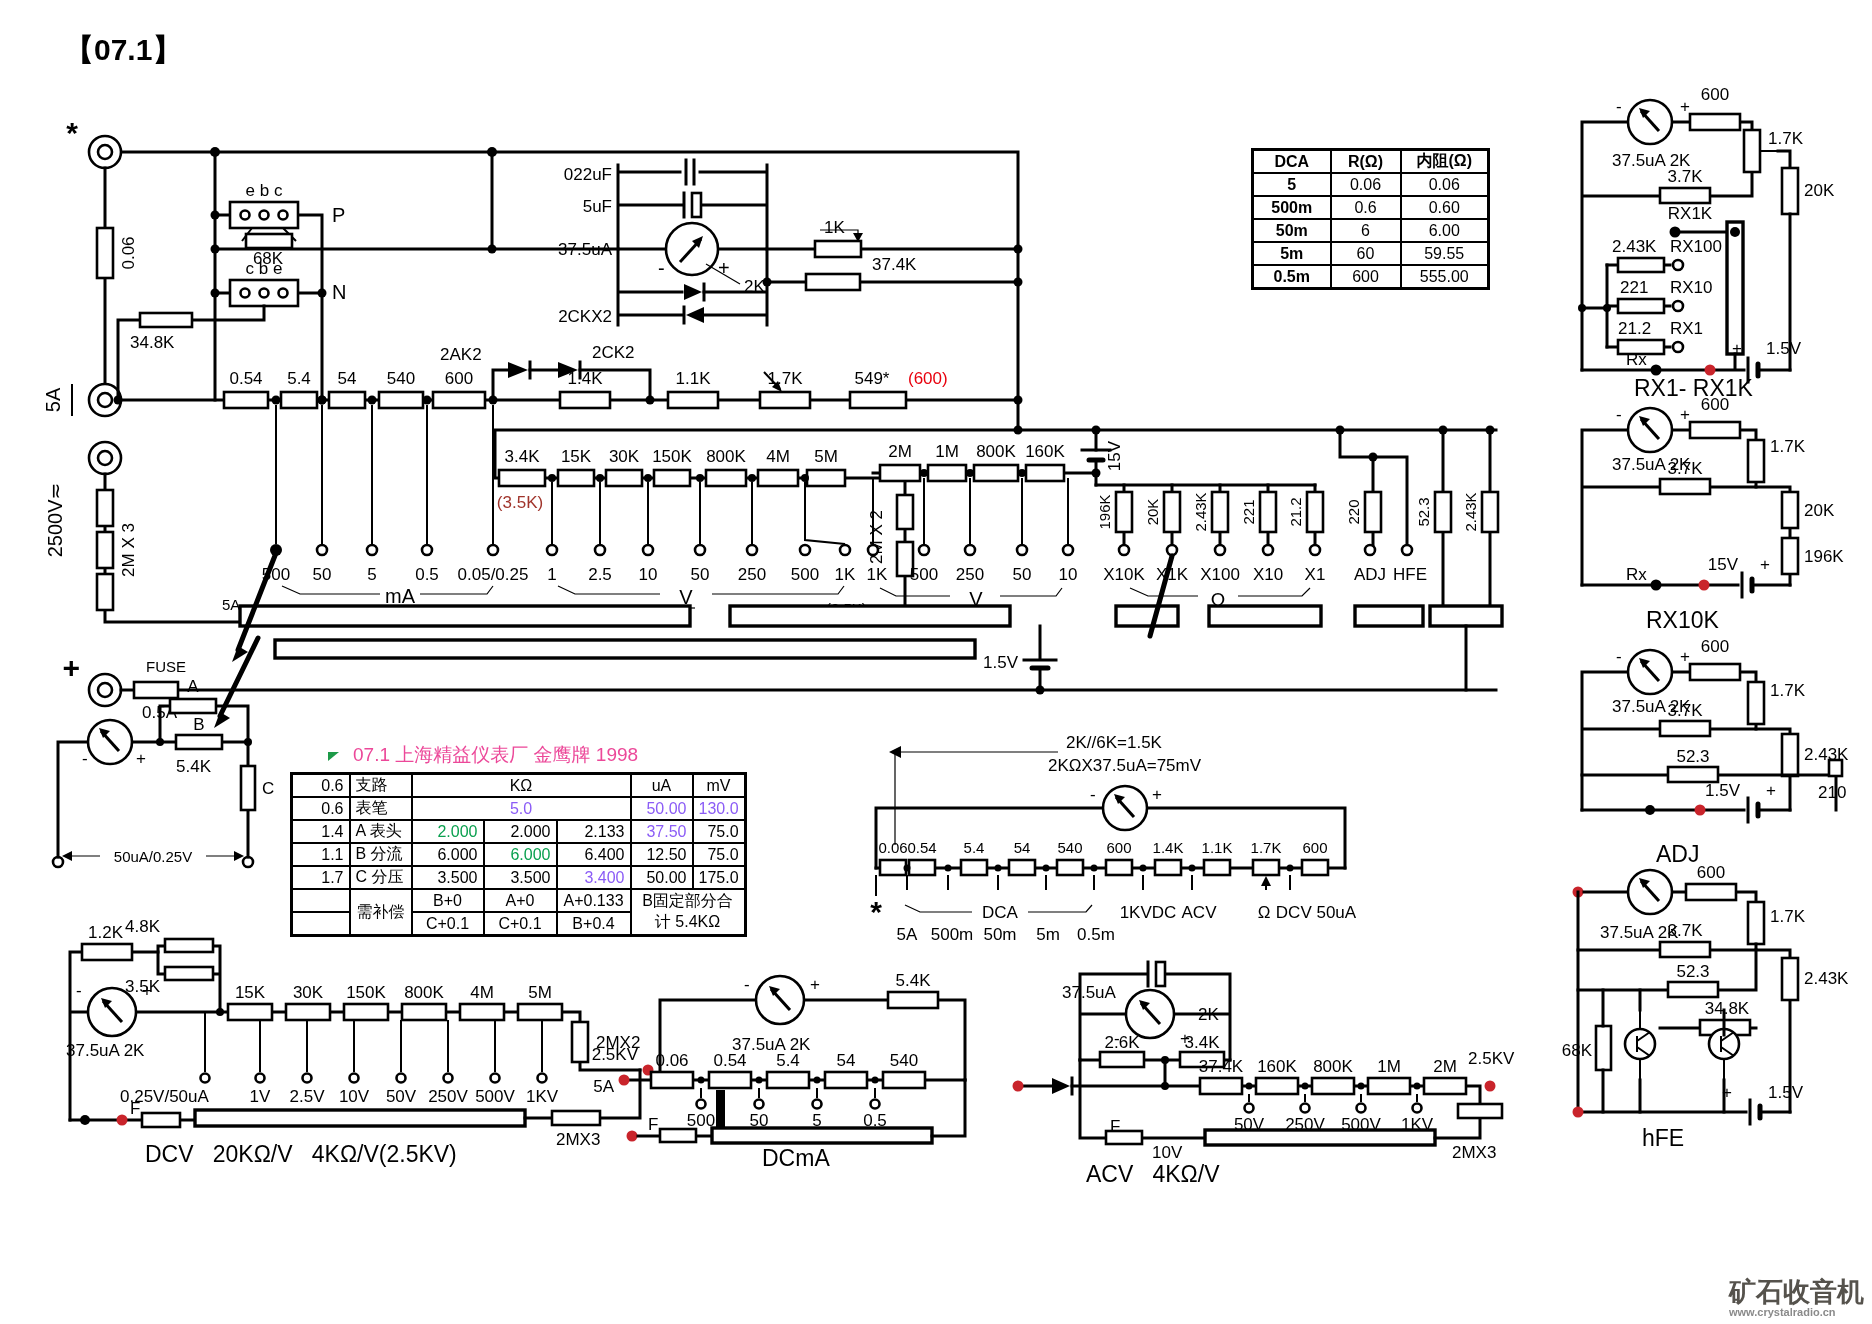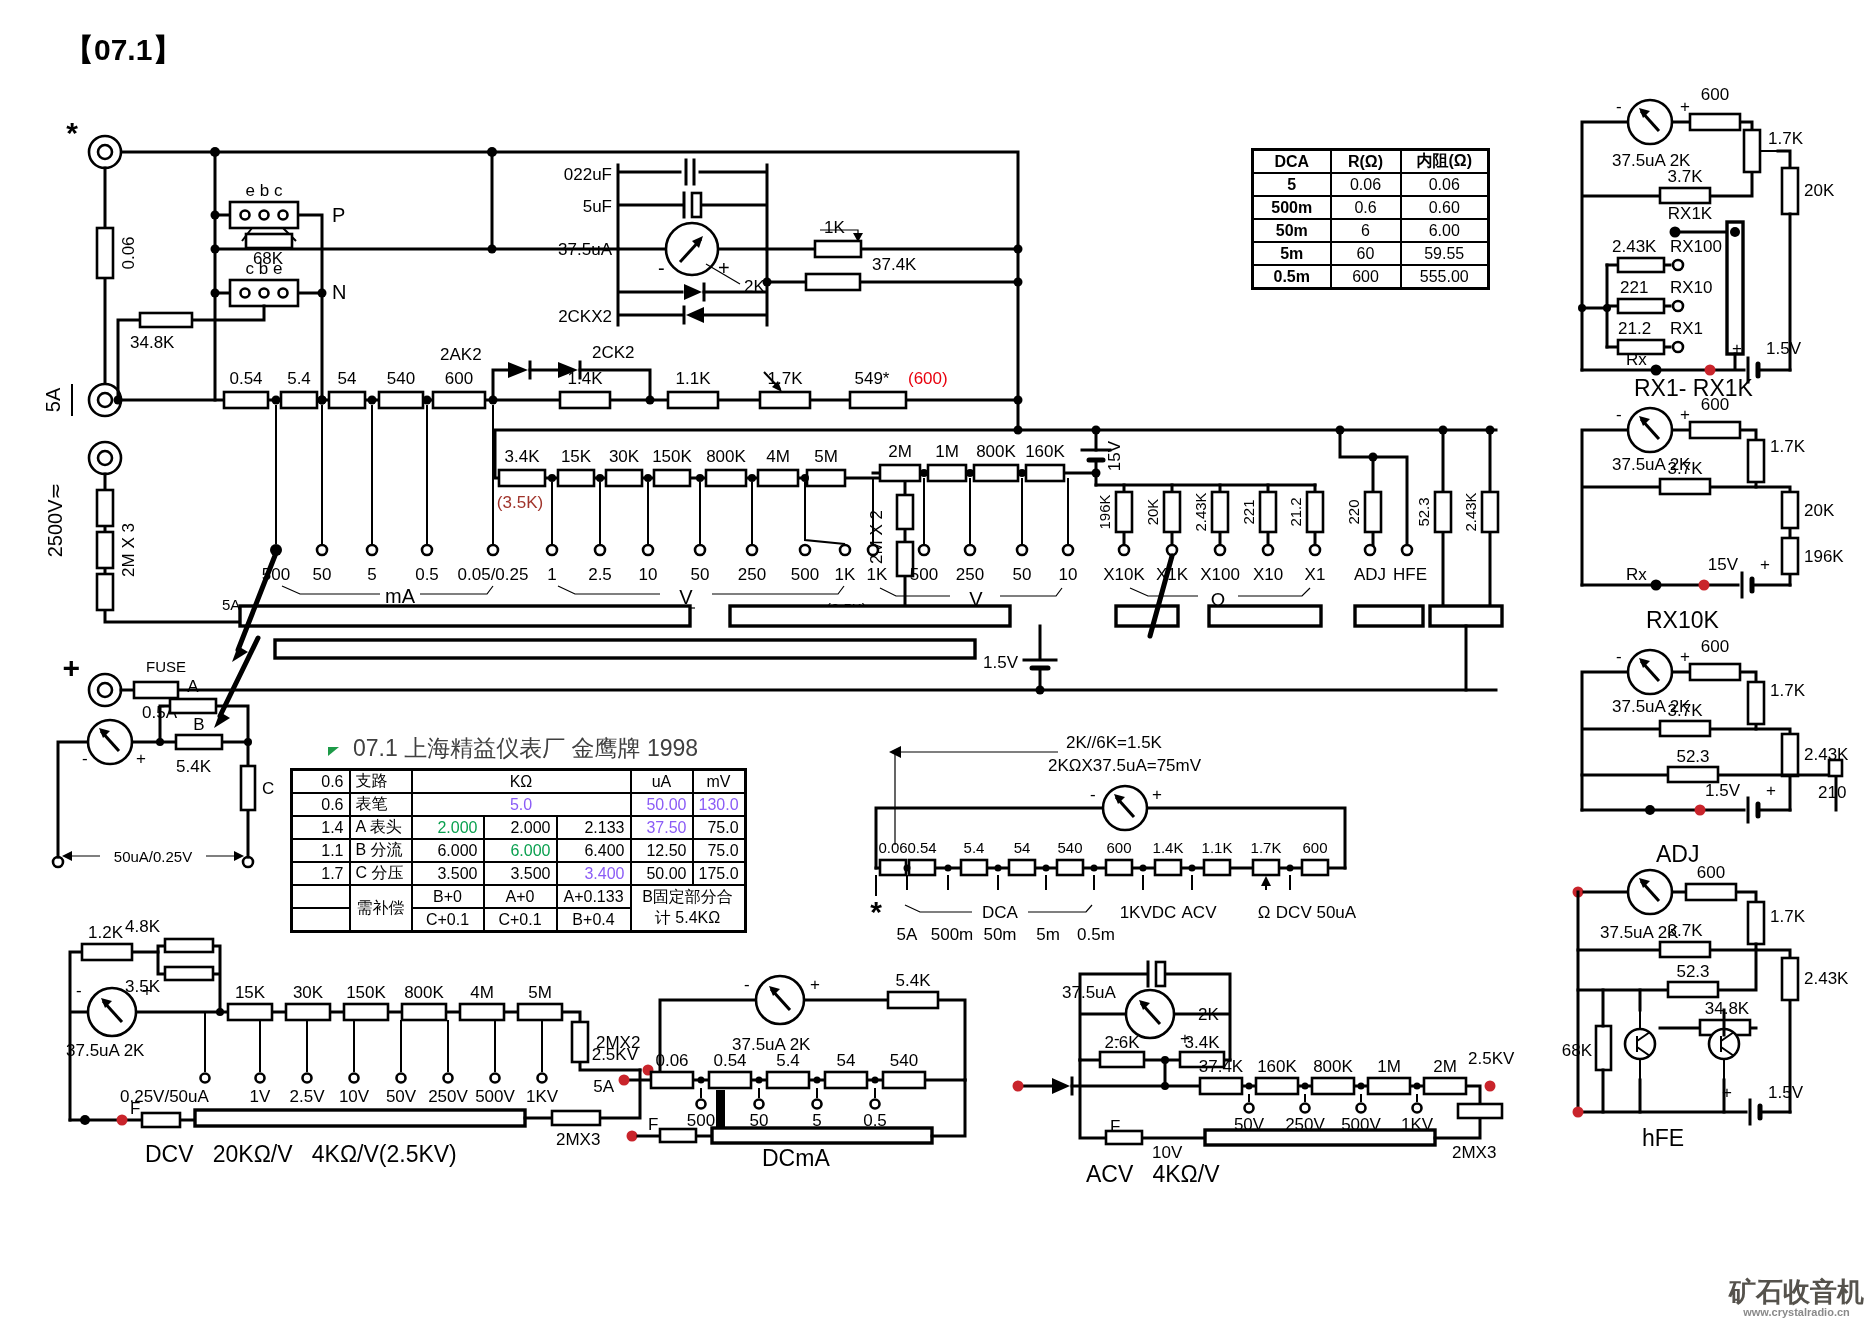--- a/index.html
+++ b/index.html
@@ -32,24 +32,24 @@
   .oc{fill:#fff;stroke:#000;stroke-width:2.6}
   .rd{fill:#c9242b;stroke:none}
   
   .tbl{border-collapse:collapse}
   .tbl td{border:2px solid #000;font-size:16px;padding:0 5px;height:21px;white-space:nowrap}
   .tbl .num{text-align:right}
   .tbl .cen{text-align:center}
   .tbl .bold{font-weight:bold}
   .tbl .redc{color:#8b5cf6}
   .tbl .grnc{color:#0aa04f}
-  .mid-title{color:#404040;font-size:23px;margin:7px 0 4px 38px;white-space:nowrap}
+  .mid-title{color:#ec4899;font-size:19px;margin:16px 0 4px 38px;white-space:nowrap}
   .tri{display:inline-block;width:0;height:0;border-left:11px solid #1d9a48;border-bottom:9px solid transparent;margin-right:14px}
   
-  .wm{text-align:center}
+  .wm{text-align:left}
   .wm .wm1{font-size:27px;font-weight:bold;color:#55524c;line-height:28px}
   .wm .wm2{font-size:11px;font-weight:bold;color:#8a8a8a}
 </style>
 </head>
 <body>
 
 <div id="page">
 
   <div class="abs hidx" style="left:64px;top:30px">【07.1】</div>
 

